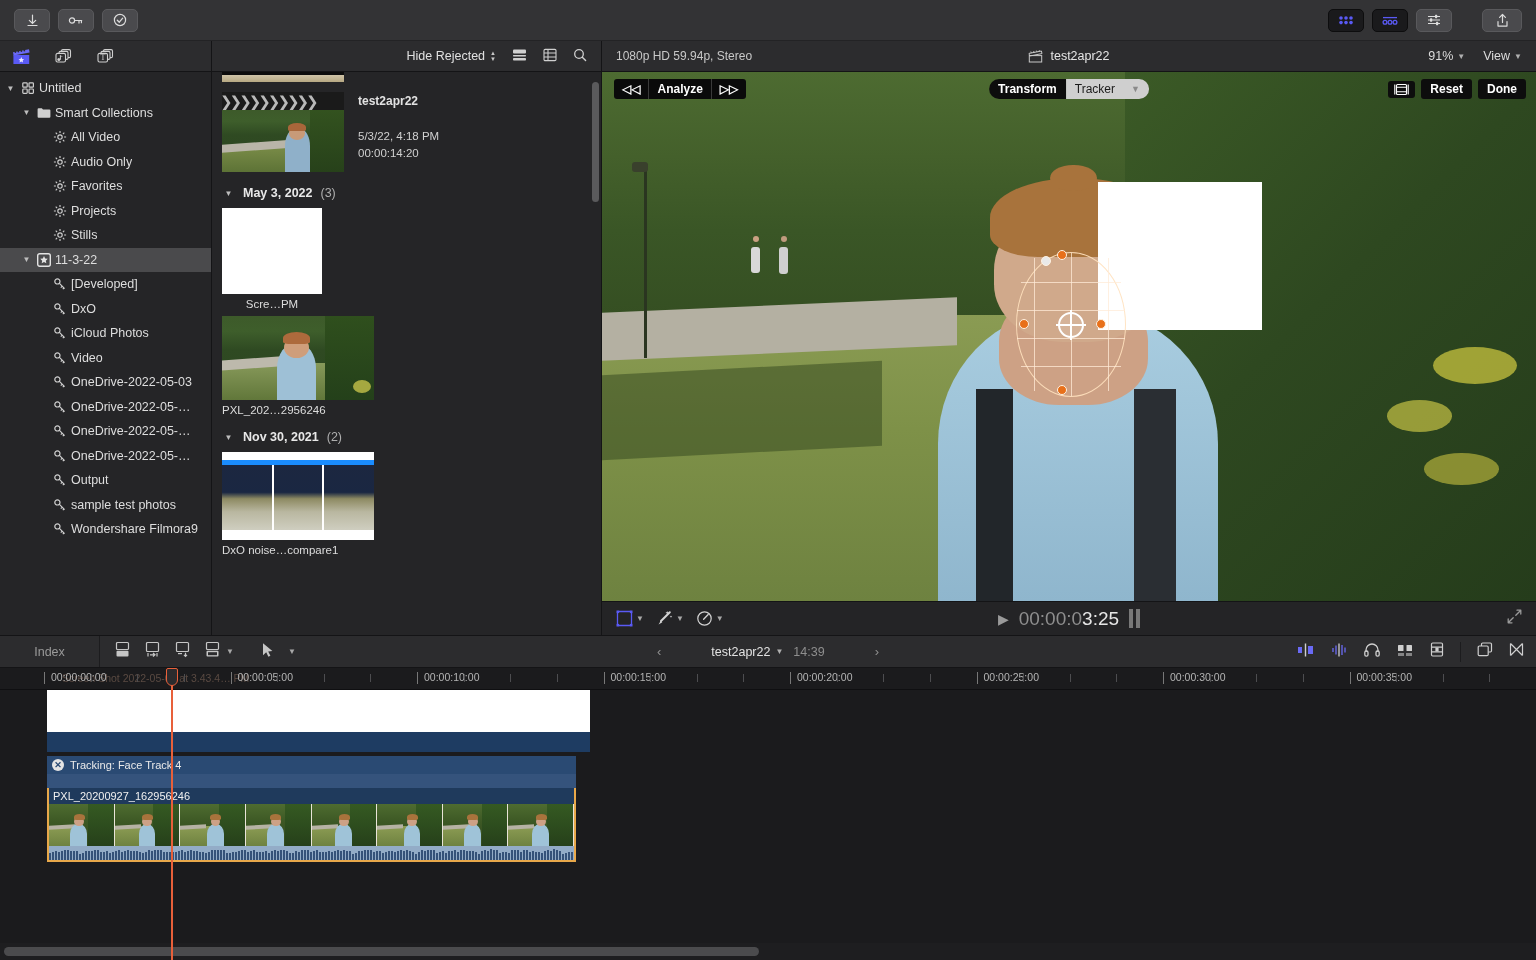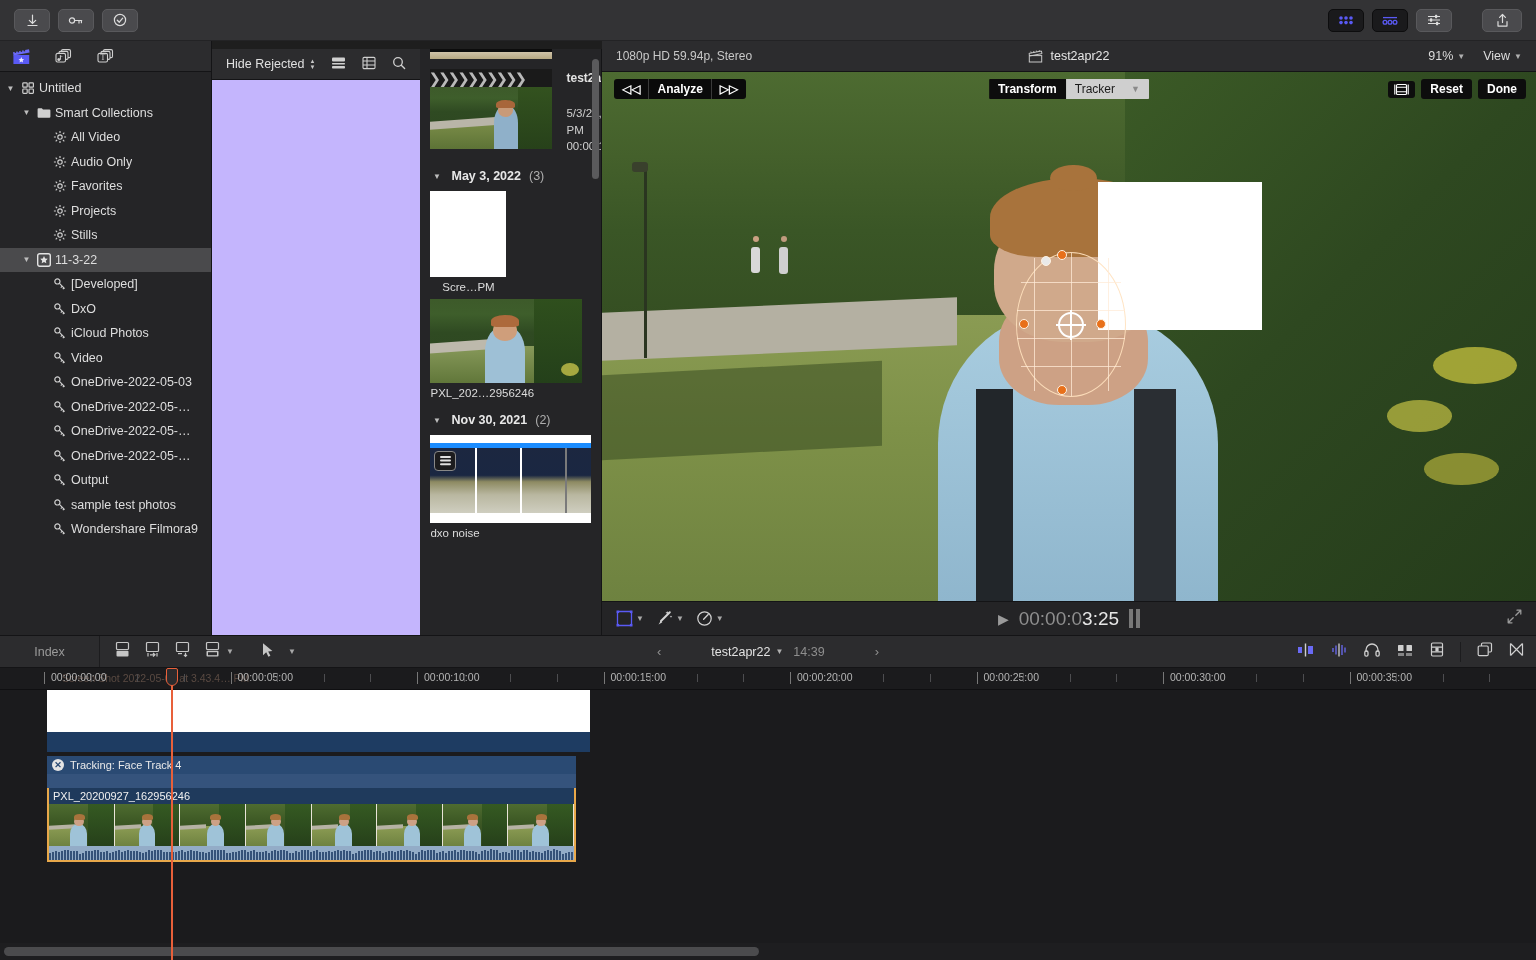--- a/index.html
+++ b/index.html
@@ -49,22 +49,22 @@
   .srow.sel { background: #4a4a4c; }
   .tri { width: 13px; font-size: 8px; color: #bdbdbd; text-align: center; flex: 0 0 13px; }
   .tri.empty { visibility: hidden; }
   .sicon { width: 22px; flex: 0 0 22px; display: flex; align-items: center; justify-content: center; color: #cfcfcf; }
   .slabel { overflow: hidden; text-overflow: ellipsis; }
   .ind1 { padding-left: 4px; }
   .ind2 { padding-left: 20px; }
   .ind3 { padding-left: 36px; }
 
   
-  .midcol { width: 390px; flex: 0 0 390px; background: #c4b5fd; display: flex; flex-direction: row;
-            border-right: 1px solid #141416; margin-top: 8px; }
+  .midcol { width: 390px; flex: 0 0 390px; background: #c4b5fd; display: flex; flex-direction: column;
+            border-right: 1px solid #141416; }
   .mid-toolbar {
     height: 31px; background: #2c2c2e; display: flex; align-items: center; justify-content: flex-end;
     gap: 16px; padding: 0 14px; border-bottom: 1px solid #141416; font-size: 12.5px; color: #e0e0e0;
   }
   .popup-label { display: flex; align-items: center; gap: 5px; }
   .stepper { display: inline-flex; flex-direction: column; font-size: 6px; line-height: 6px; color: #c8c8c8; }
   .mid-body { flex: 1; position: relative; overflow: hidden; background: #252527; }
   .clip-scroll { position: absolute; inset: 0; padding: 0 10px; }
   .filmstrip-partial {
     position: absolute; left: 10px; top: 0; width: 122px; height: 10px;
@@ -115,21 +115,21 @@
   .vh-right .it { display: flex; align-items: center; gap: 4px; }
 
   .viewer-stage { flex: 1; position: relative; overflow: hidden; background: #000; }
   .video-bg { position: absolute; inset: 0; }
   .white-box { position: absolute; background: #fff; }
 
   .ov-left { position: absolute; left: 12px; top: 7px; display: flex; background: #0a0a0a; border-radius: 3px; overflow: hidden; }
   .ov-left > div { padding: 3px 8px; font-size: 12px; color: #fff; font-weight: bold; border-right: 1px solid #3a3a3a; }
   .ov-left > div:last-child { border-right: none; }
 
-  .ov-mid { position: absolute; left: 50%; transform: translateX(-50%); top: 7px; display: flex; border-radius: 1px; overflow: hidden; }
+  .ov-mid { position: absolute; left: 50%; transform: translateX(-50%); top: 7px; display: flex; border-radius: 10px; overflow: hidden; }
   .seg-on { background: #0d0d0d; color: #fff; padding: 3px 9px; font-size: 12px; font-weight: bold; }
   .seg-off { background: #cfcfcf; color: #1a1a1a; padding: 3px 9px; font-size: 12px; display:flex; align-items:center; gap:16px; }
   .seg-off .cv { color: #8a8a8a; font-size: 9px; }
 
   .ov-right { position: absolute; right: 10px; top: 7px; display: flex; gap: 6px; align-items: center; }
   .ov-btn { background: #0d0d0d; color: #fff; padding: 3px 9px; font-size: 12px; font-weight: bold; border-radius: 3px; }
   .ov-iconbtn { background: #0d0d0d; color: #fff; padding: 2px 6px; border-radius: 3px; display:flex; align-items:center; }
 
   .track-overlay { position: absolute; }
   .track-ellipse {
@@ -641,21 +641,21 @@
               <div class="sub">00:00:14:20</div>
             </div>
           </div>
 
           <div class="group-head">
             <span class="tri">▼</span>
             <span>May 3, 2022</span>
             <span class="cnt">(3)</span>
           </div>
           <div class="tile-row">
-            <div class="tile" style="width:76px">
+            <div class="tile" style="width:100px">
               <div class="tile-thumb" style="height:86px;background:#fff;"></div>
               <div class="tile-cap">Scre…PM</div>
             </div>
           </div>
           <div class="tile-row" style="margin-top:6px">
             <div class="tile wide">
               <div class="tile-thumb" style="height:84px;">
                 <div class="sky"></div>
                 <div style="position:absolute;left:0;top:56%;width:100%;height:44%;background:linear-gradient(180deg,#87995a,#61773a);"></div>
                 <div style="position:absolute;left:0;top:50%;width:46%;height:12%;background:#bdb9ac;transform:skewY(-4deg);"></div>
@@ -668,38 +668,28 @@
               <div class="tile-cap left">PXL_202…2956246</div>
             </div>
           </div>
 
           <div class="group-head">
             <span class="tri">▼</span>
             <span>Nov 30, 2021</span>
             <span class="cnt">(2)</span>
           </div>
           <div class="tile-row">
-            <div class="tile wide2">
+            <div class="tile wide">
               <div class="tile-thumb" style="height:88px;background:#fff;">
                 <div class="blue-bar" style="top:8px;height:5px;"></div>
                 <div style="position:absolute;left:0;top:13px;right:0;bottom:10px;background:linear-gradient(180deg,#1c2740 0%,#1a2742 42%,#8d8a62 52%,#b9b7a0 72%,#cfcec0 100%);"></div>
-                <div style="position:absolute;left:28%;top:13px;width:1.5px;bottom:10px;background:#fff;"></div>
-                <div style="position:absolute;left:56%;top:13px;width:1.5px;bottom:10px;background:#fff;"></div>
-                <div style="position:absolute;left:84%;top:13px;width:1.5px;bottom:10px;background:#7a7a7a;"></div>
-                <div style="position:absolute;left:4px;top:16px;width:22px;height:20px;background:#1c1c1e;border:1px solid #888;border-radius:4px;display:flex;align-items:center;justify-content:center;">
-                  <svg width="13" height="12" viewBox="0 0 13 12">
-                      <g fill="#e0e0e0">
-                        <rect x="1" y="1" width="11" height="2" rx="1"></rect>
-                        <rect x="1" y="4.6" width="11" height="2" rx="1"></rect>
-                        <rect x="1" y="8.2" width="11" height="2" rx="1"></rect>
-                      </g>
-                    </svg>
-                </div>
+                <div style="position:absolute;left:33%;top:13px;width:1.5px;bottom:10px;background:#fff;"></div>
+                <div style="position:absolute;left:66%;top:13px;width:1.5px;bottom:10px;background:#fff;"></div>
               </div>
-              <div class="tile-cap left">dxo noise</div>
+              <div class="tile-cap left">DxO noise…compare1</div>
             </div>
           </div>
         </div>
         <div class="mid-scrollbar"></div>
       </div>
 
     </div>
 
     <div class="viewercol">
       <div class="viewer-head">

